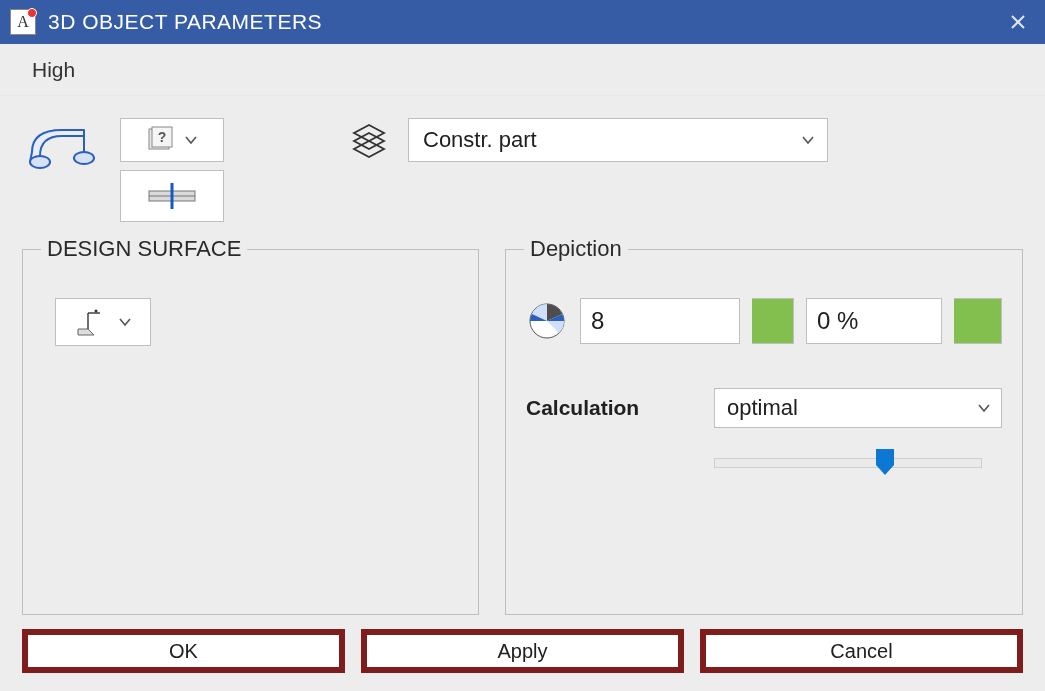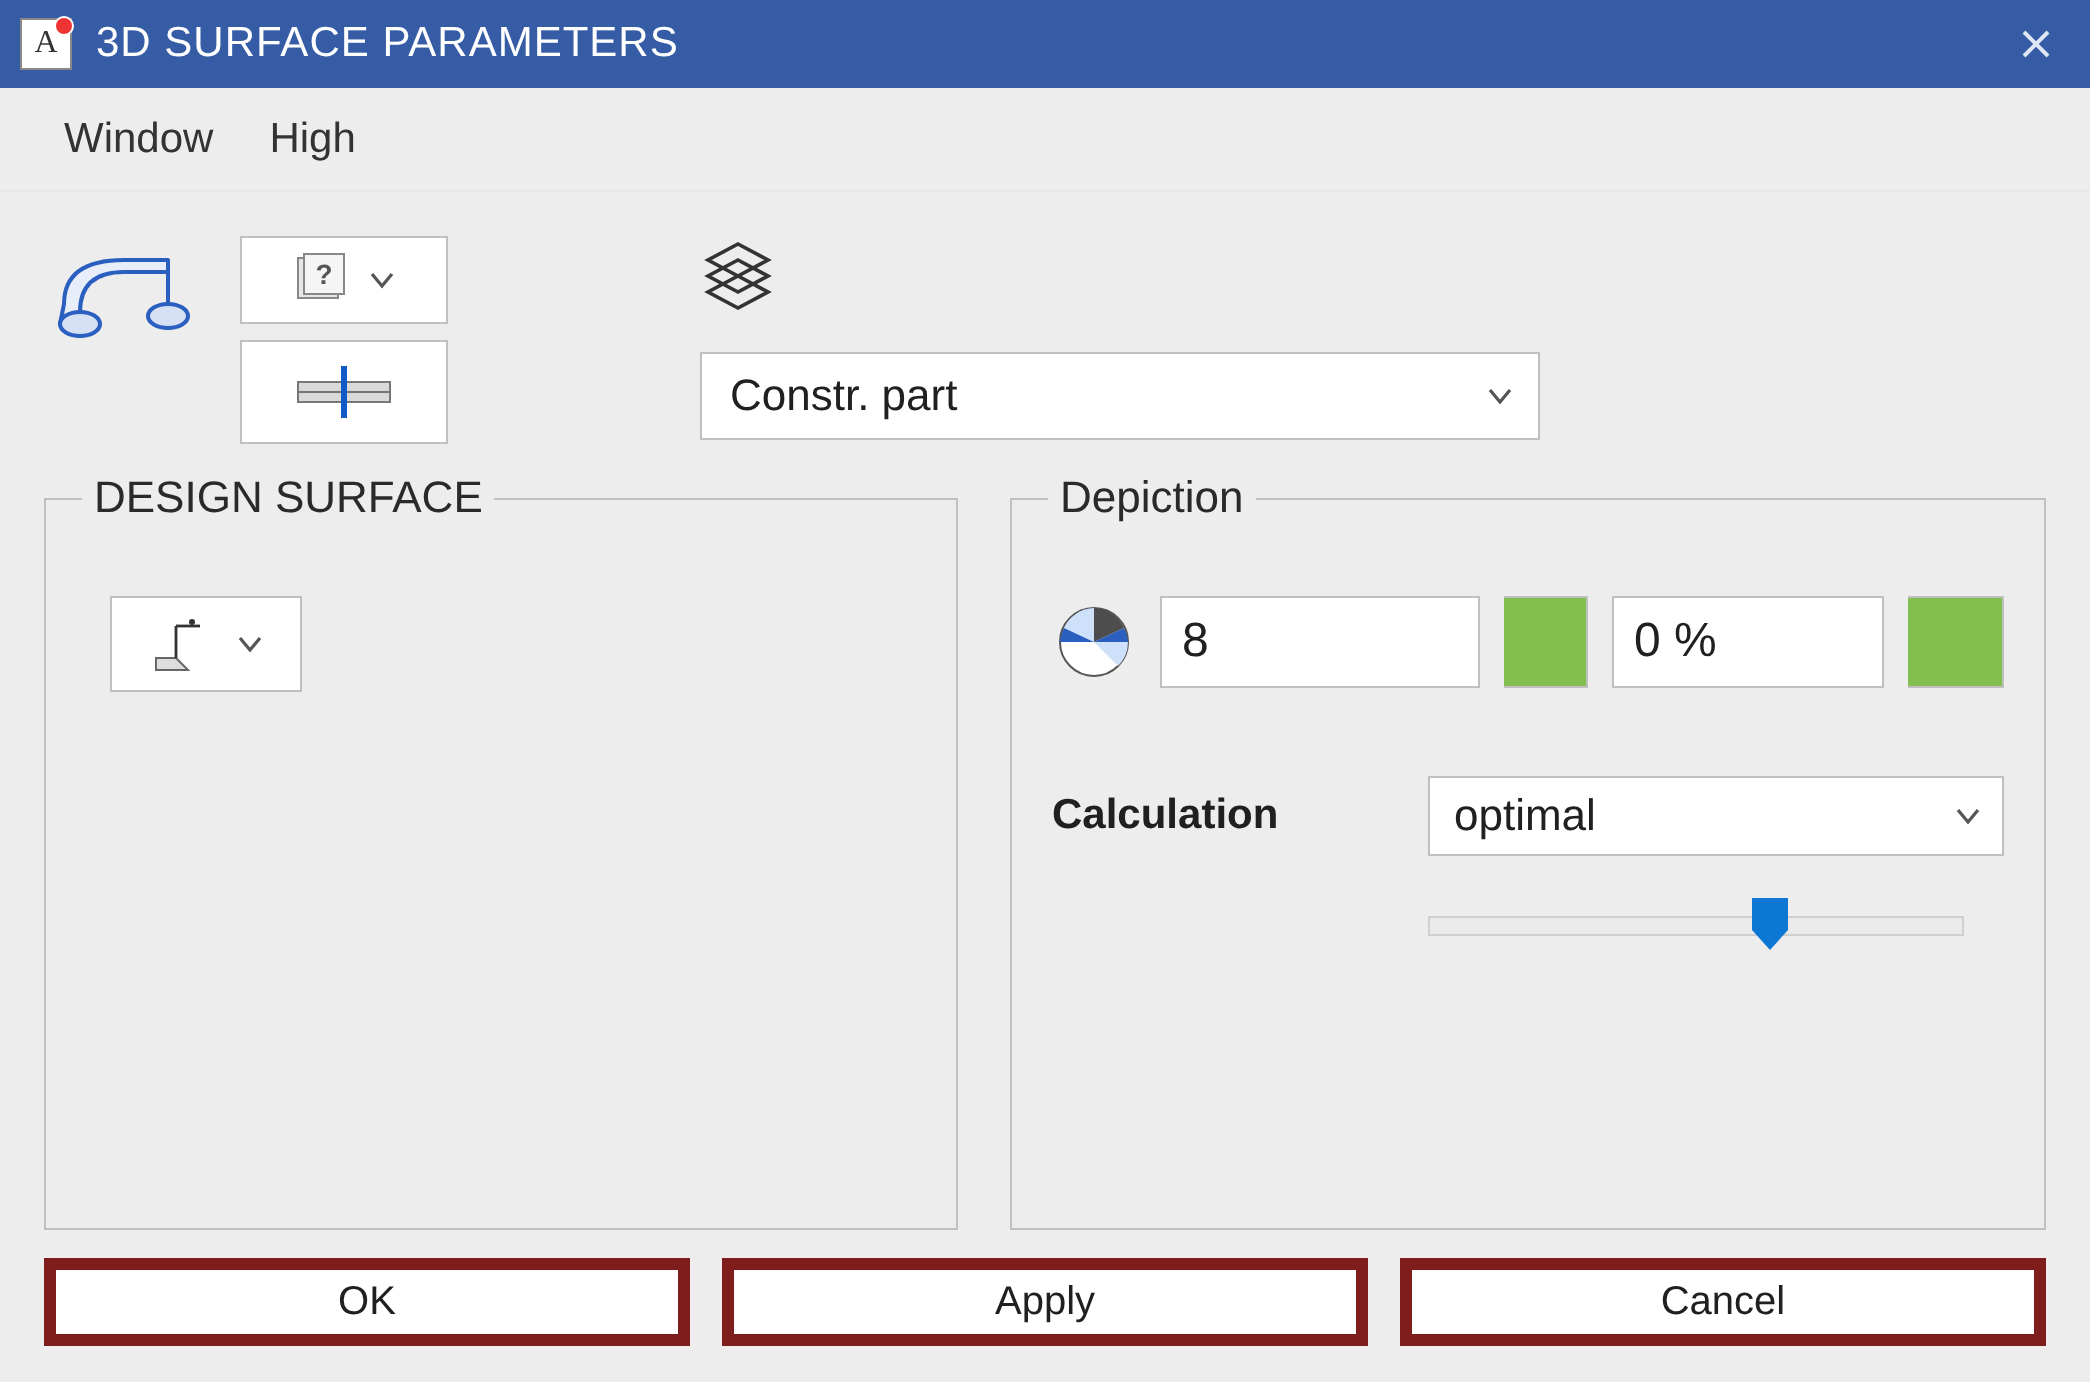--- a/index.html
+++ b/index.html
@@ -69,21 +69,21 @@
   .tool-stack { display:flex; flex-direction:column; gap:8px; }
   .btn {
     background:#fff;
     border:1px solid #bfbfbf;
     display:flex; align-items:center; justify-content:center;
     cursor:pointer;
   }
   .btn-unknown { width:104px; height:44px; gap:10px; }
   .btn-axis { width:104px; height:52px; }
   .chev { width:14px; height:14px; }
-  .layers-area { display:flex; align-items:flex-start; gap:20px; margin-left:110px;flex-direction:column; }
+  .layers-area { display:flex; align-items:center; gap:20px; margin-left:110px; }
   .layers-icon { width:38px; height:38px; }
   .select {
     background:#fff; border:1px solid #bfbfbf;
     height:44px; width:420px;
     display:flex; align-items:center; justify-content:space-between;
     padding:0 12px 0 14px;
     font-size:22px;
     cursor:pointer;
   }
 
@@ -153,32 +153,31 @@
     font-size:20px;
     display:flex; align-items:center; justify-content:center;
     cursor:pointer;
   }
 </style>
 </head>
 <body>
 
 <div class="titlebar">
   <div class="app-icon">A</div>
-  <div class="title-text">3D SURFACE PARAMETERS</div>
+  <div class="title-text">3D OBJECT PARAMETERS</div>
   <div class="spacer"></div>
   <div class="close-btn">
     <svg viewBox="0 0 16 16" width="16" height="16">
       <line x1="2" y1="2" x2="14" y2="14" stroke="#dfe6f3" stroke-width="2"></line>
       <line x1="14" y1="2" x2="2" y2="14" stroke="#dfe6f3" stroke-width="2"></line>
     </svg>
   </div>
 </div>
 
 <div class="menubar">
-  <div class="menu-item">Window</div>
   <div class="menu-item">High</div>
 </div>
 
 <div class="client">
 
   <div class="top-row">
     <div class="elbow-icon">
       <svg viewBox="0 0 82 62" width="82" height="62">
         <path d="M10 30 Q10 8 40 8 L62 8 L62 30 L72 36 L62 42 L52 36 L62 30 L62 14 L40 14 Q18 14 18 34 L28 40 L18 46 L8 40 Z" fill="#e8eef9" stroke="#2a5fbf" stroke-width="2" stroke-linejoin="round"></path>
         <ellipse cx="62" cy="36" rx="10" ry="6" fill="#d6e1f5" stroke="#2a5fbf" stroke-width="2"></ellipse>

